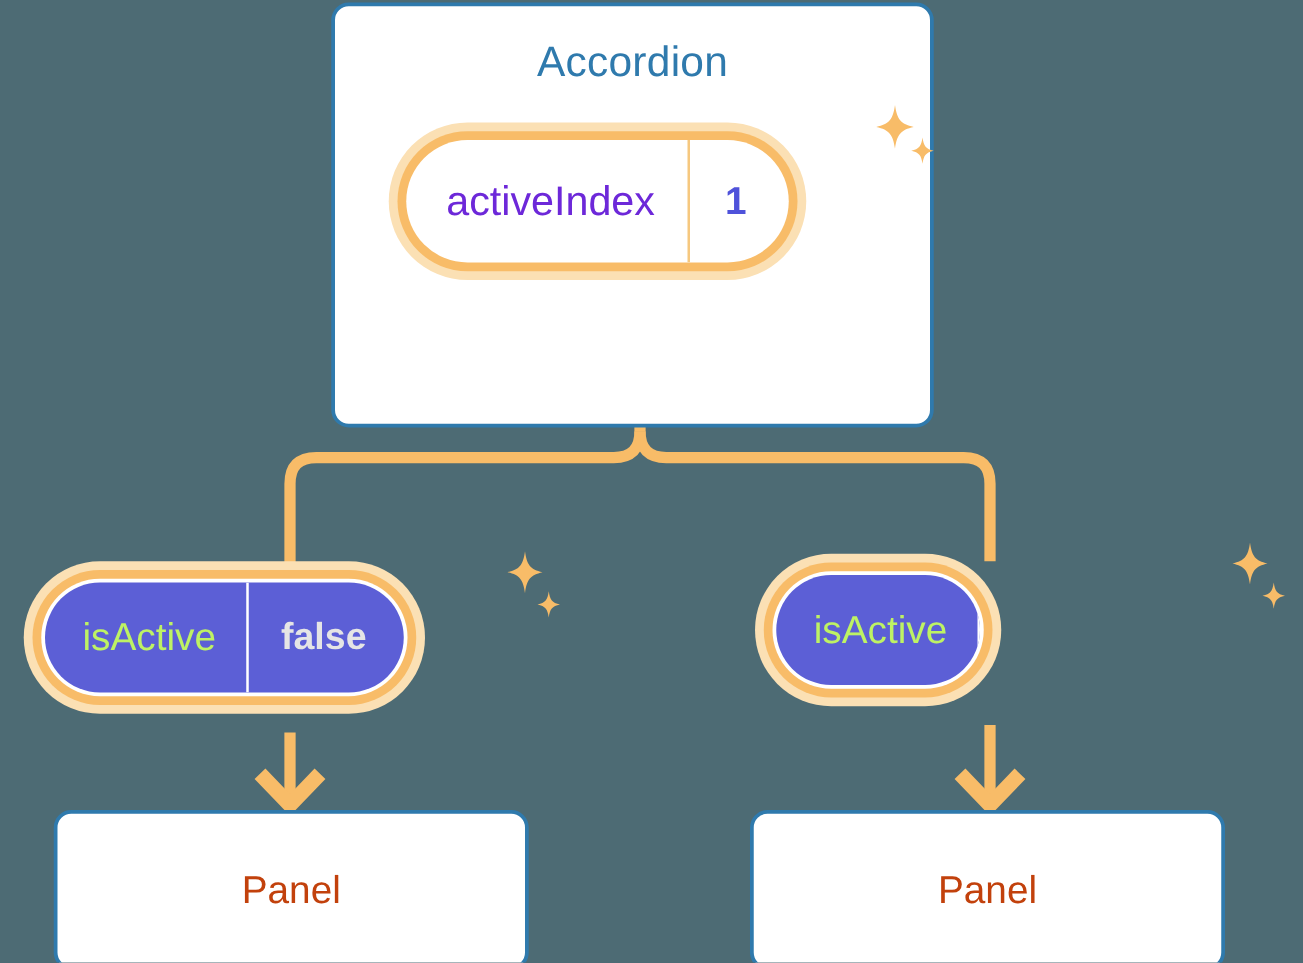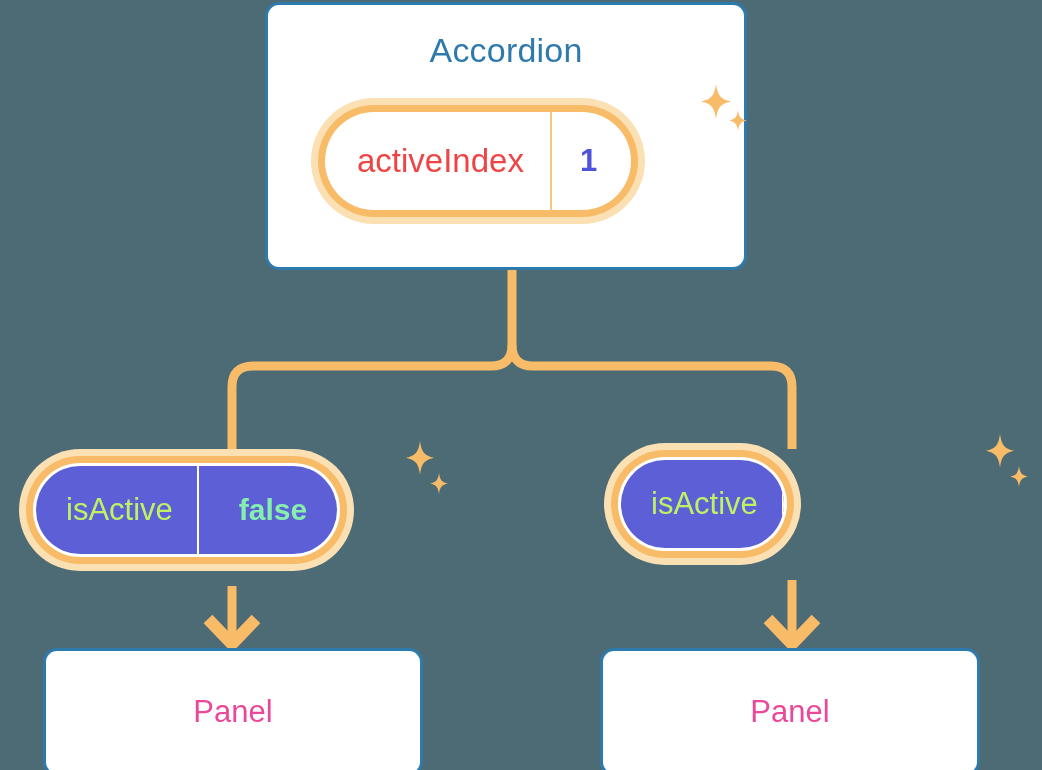--- a/index.html
+++ b/index.html
@@ -39,21 +39,21 @@
     background: #ffffff;
     border: 3px solid #2f7aad;
     border-radius: 14px;
     z-index: 3;
   }
 
   #accordion-card {
     left: 265px;
     top: 2px;
     width: 482px;
-    height: 268px;
+    height: 340px;
     display: flex;
     flex-direction: column;
     align-items: center;
   }
 
   #accordion-title {
     margin-top: 28px;
     font-size: 34px;
     font-weight: 400;
     color: #2f7aad;
@@ -101,21 +101,21 @@
     align-items: center;
     justify-content: center;
     white-space: nowrap;
   }
 
   
   #accordion-state .pill-body {
     background: #ffffff;
   }
   #accordion-state .pill-key {
-    color: #ef4444;
+    color: #6d28d9;
     font-size: 33px;
     font-weight: 400;
     padding: 0 26px 0 32px;
     height: 98px;
     border-right: 2px solid #f6c87f;
   }
   #accordion-state .pill-val {
     color: #4f52da;
     font-size: 31px;
     font-weight: 700;
@@ -137,24 +137,24 @@
   }
   .pill-purple .pill-key {
     color: #bef264;
     font-size: 31px;
     font-weight: 400;
     padding: 0 24px 0 30px;
     height: 88px;
     border-right: 2px solid #ffffff;
   }
   .pill-purple .pill-val {
-    color: #86efac;
+    color: #e5e5e5;
     font-size: 30px;
     font-weight: 700;
-    padding: 0 30px 0 40px;
+    padding: 0 30px 0 26px;
     height: 88px;
   }
 
   #accordion-state { left: 311px; top: 98px; }
   #pill-false      { left: 19px;  top: 449px; }
   #pill-true       { left: 604px; top: 443px; }
 
   
   .sparkle {
     position: absolute;
@@ -174,21 +174,21 @@
     border: 3px solid #2f7aad;
     border-radius: 14px;
     display: flex;
     align-items: center;
     justify-content: center;
     z-index: 3;
   }
   .panel-label {
     font-size: 31px;
     font-weight: 400;
-    color: #ec4899;
+    color: #c2410c;
   }
   #panel-left  { left: 43px;  top: 648px; width: 380px; height: 128px; }
   #panel-right { left: 600px; top: 648px; width: 380px; height: 128px; }
 
   
   .arrow-layer {
     position: absolute;
     left: 0; top: 0;
     width: 1042px; height: 770px;
     z-index: 2;

